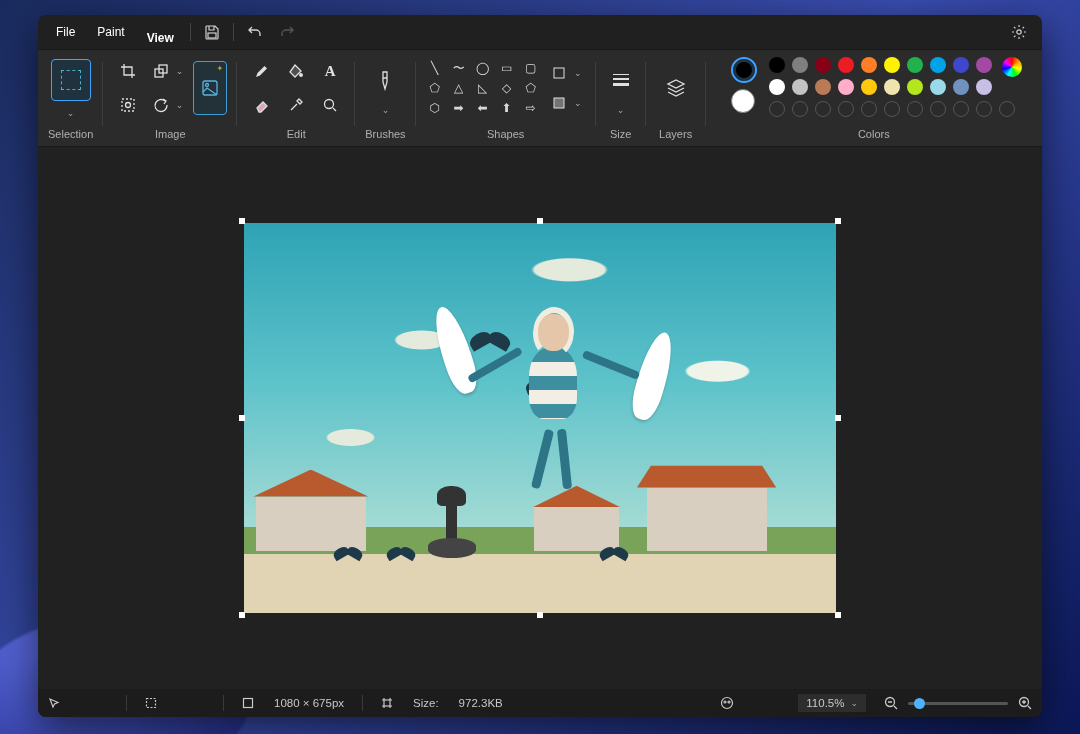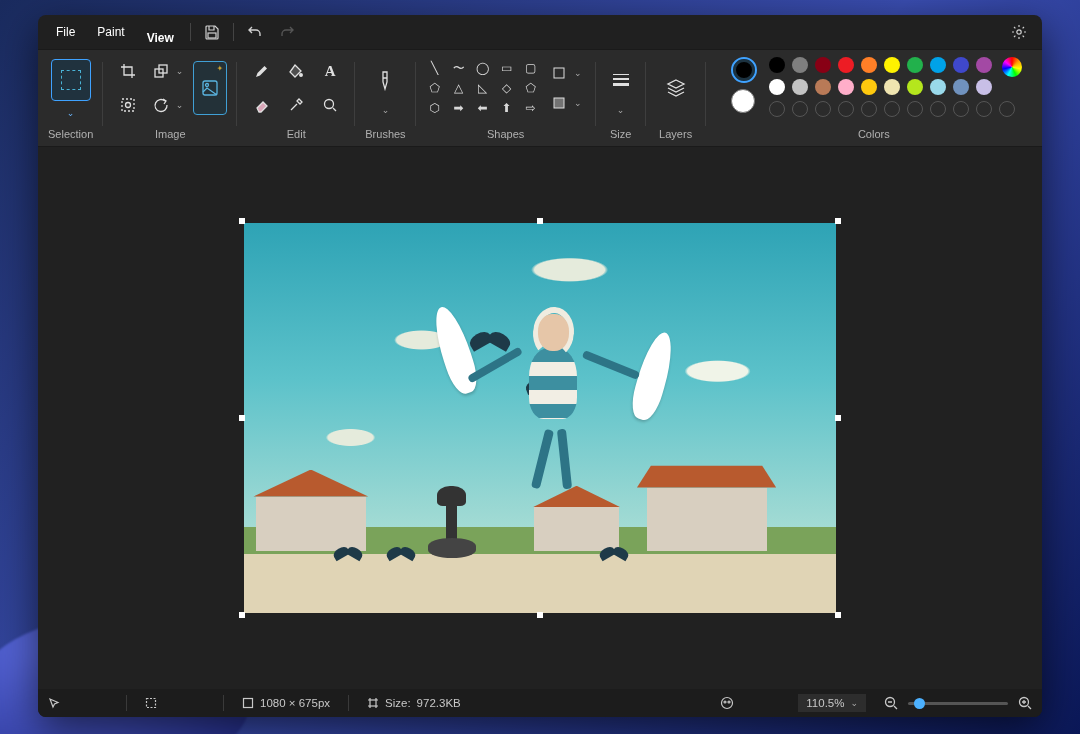--- a/index.html
+++ b/index.html
@@ -130,21 +130,21 @@
     .bird.g1 { left:24%;}
     .bird.g2 { left:60%;}
     .bird.g3 { left:15%;}
 
     .handle { position:absolute; width:6px; height:6px; background:#fff; }
     .handle.tl{top:-5px;left:-5px} .handle.tm{top:-5px;left:calc(50% - 3px)} .handle.tr{top:-5px;right:-5px}
     .handle.ml{top:calc(50% - 3px);left:-5px} .handle.mr{top:calc(50% - 3px);right:-5px}
     .handle.bl{bottom:-5px;left:-5px} .handle.bm{bottom:-5px;left:calc(50% - 3px)} .handle.br{bottom:-5px;right:-5px}
 
     .statusbar { height:28px; background:#1c1c1c; display:flex; align-items:center; padding:0 10px; gap:18px; font-size:11.5px; color:#c8c8c8;}
-    .statusbar .cell { display:flex; align-items:center; gap:6px; min-width:60px;}
+    .statusbar .cell { display:flex; align-items:center; gap:20px; min-width:60px;}
     .statusbar .divider { width:1px; height:16px; background:#3a3a3a;}
     .statusbar .stretch { flex:1;}
     .zoom-box { display:flex; align-items:center; gap:6px; background:#2d2d2d; padding:3px 8px; border-radius:0;}
     .slider { width:100px; height:3px; background:#555; border-radius:2px; position:relative;}
     .slider .thumb { position:absolute; left:6px; top:-4px; width:11px; height:11px; background:#4cb1ff; border-radius:50%;}
     svg{display:block}
   </style>
 </head>
 <body>
 

